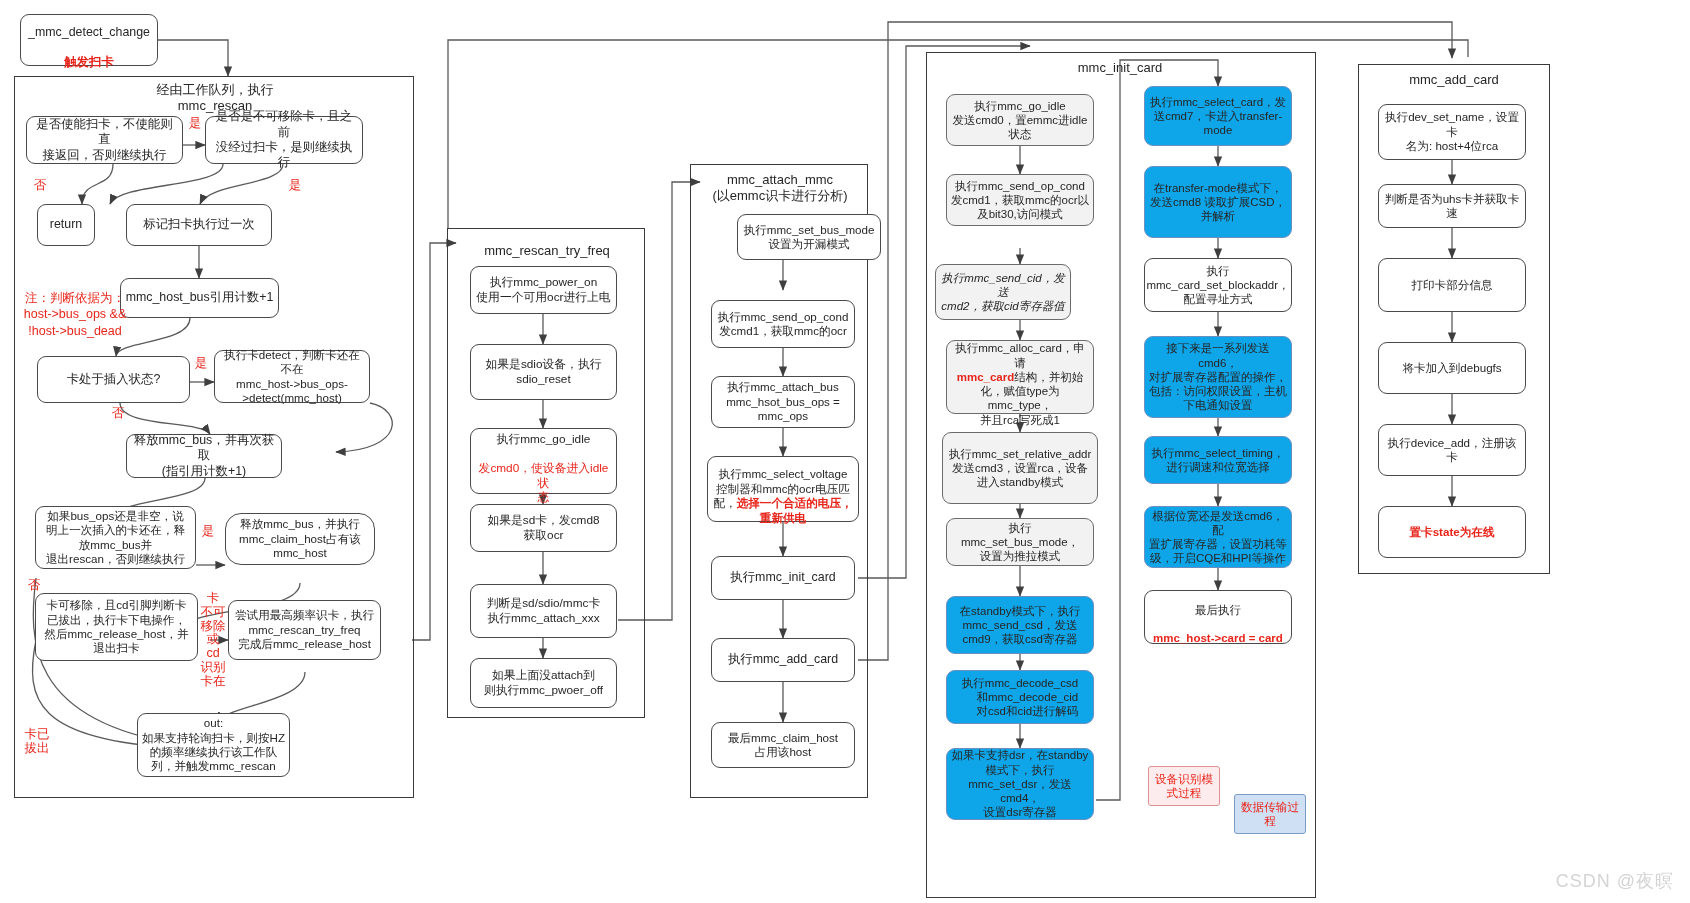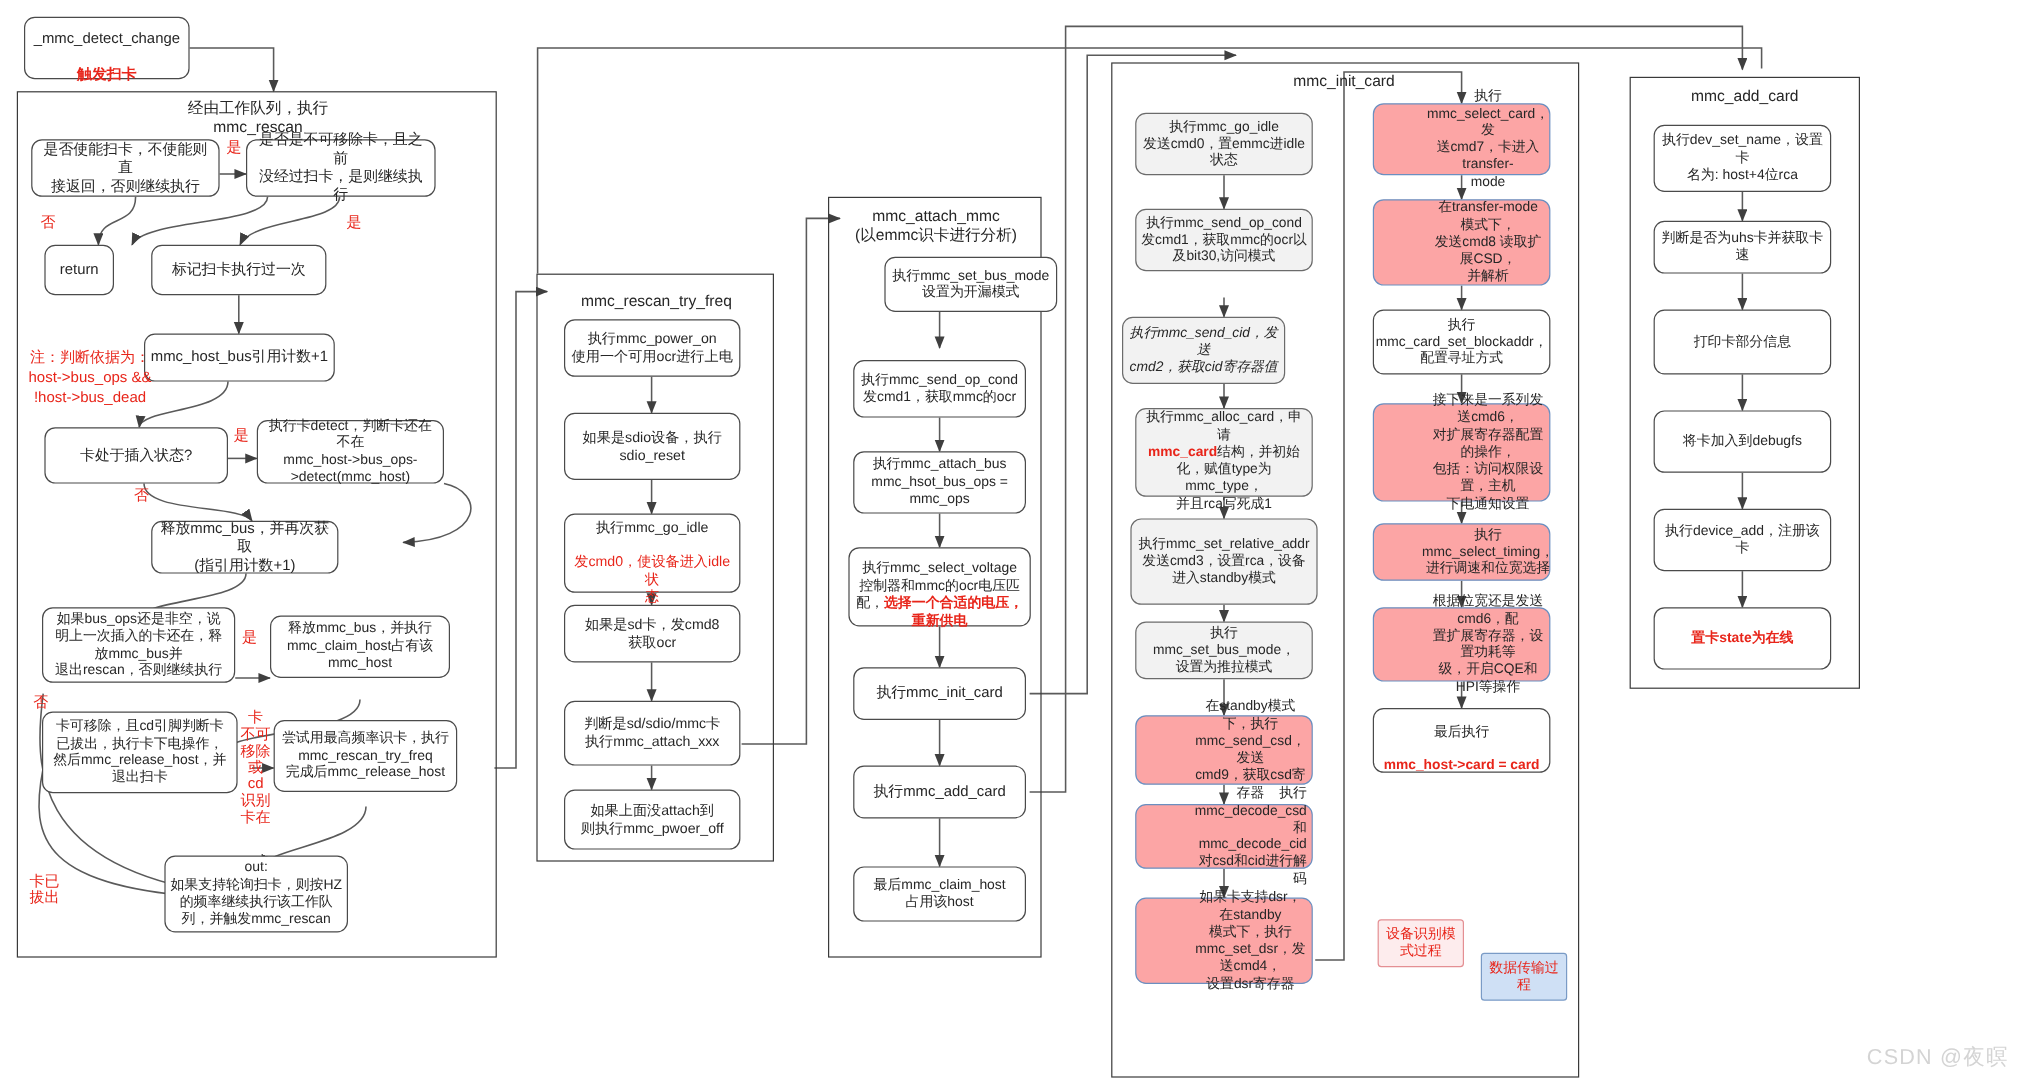--- a/index.html
+++ b/index.html
@@ -41,21 +41,21 @@
     align-items:center;
     justify-content:center;
     text-align:center;
     padding:2px 4px;
     font-size:12.4px;
     line-height:1.24;
     color:#262626;
     white-space:pre-line;
   }
   .node.gray{ background:#f2f2f2; border-color:#6b6b6b; }
-  .node.blue{ background:#fca5a5; border-color:#6b8fc0;padding-left:48px; }
+  .node.blue{ background:#0ea5e9; border-color:#6b8fc0; }
   .red{ color:#e8251a; }
   .redb{ color:#e8251a; font-weight:bold; }
   
   .elabel{
     position:absolute;
     font-size:12.5px;
     color:#e8251a;
     line-height:1.12;
     text-align:center;
     white-space:pre-line;
@@ -227,21 +227,21 @@
   <div class="node" style="left:37px;top:356px;width:153px;height:47px;">卡处于插入状态?</div>
   <div class="node" style="left:214px;top:350px;width:156px;height:53px;font-size:11.6px;">执行卡detect，判断卡还在不在
 mmc_host-&gt;bus_ops-
 &gt;detect(mmc_host)</div>
   <div class="node" style="left:126px;top:434px;width:156px;height:44px;">释放mmc_bus，并再次获取
 (指引用计数+1)</div>
   <div class="node" style="left:35px;top:506px;width:161px;height:63px;font-size:11.6px;">如果bus_ops还是非空，说
 明上一次插入的卡还在，释
 放mmc_bus并
 退出rescan，否则继续执行</div>
-  <div class="node" style="left:225px;top:513px;width:150px;height:52px;font-size:11.6px;">释放mmc_bus，并执行
+  <div class="node" style="left:225px;top:513px;width:150px;height:52px;font-size:11.6px;border-radius:16px;">释放mmc_bus，并执行
 mmc_claim_host占有该
 mmc_host</div>
   <div class="node" style="left:35px;top:593px;width:163px;height:68px;font-size:11.6px;">卡可移除，且cd引脚判断卡
 已拔出，执行卡下电操作，
 然后mmc_release_host，并
 退出扫卡</div>
   <div class="node" style="left:228px;top:600px;width:153px;height:60px;font-size:11.6px;">尝试用最高频率识卡，执行
 mmc_rescan_try_freq
 完成后mmc_release_host</div>
   <div class="node" style="left:137px;top:713px;width:153px;height:64px;font-size:11.6px;">out:

